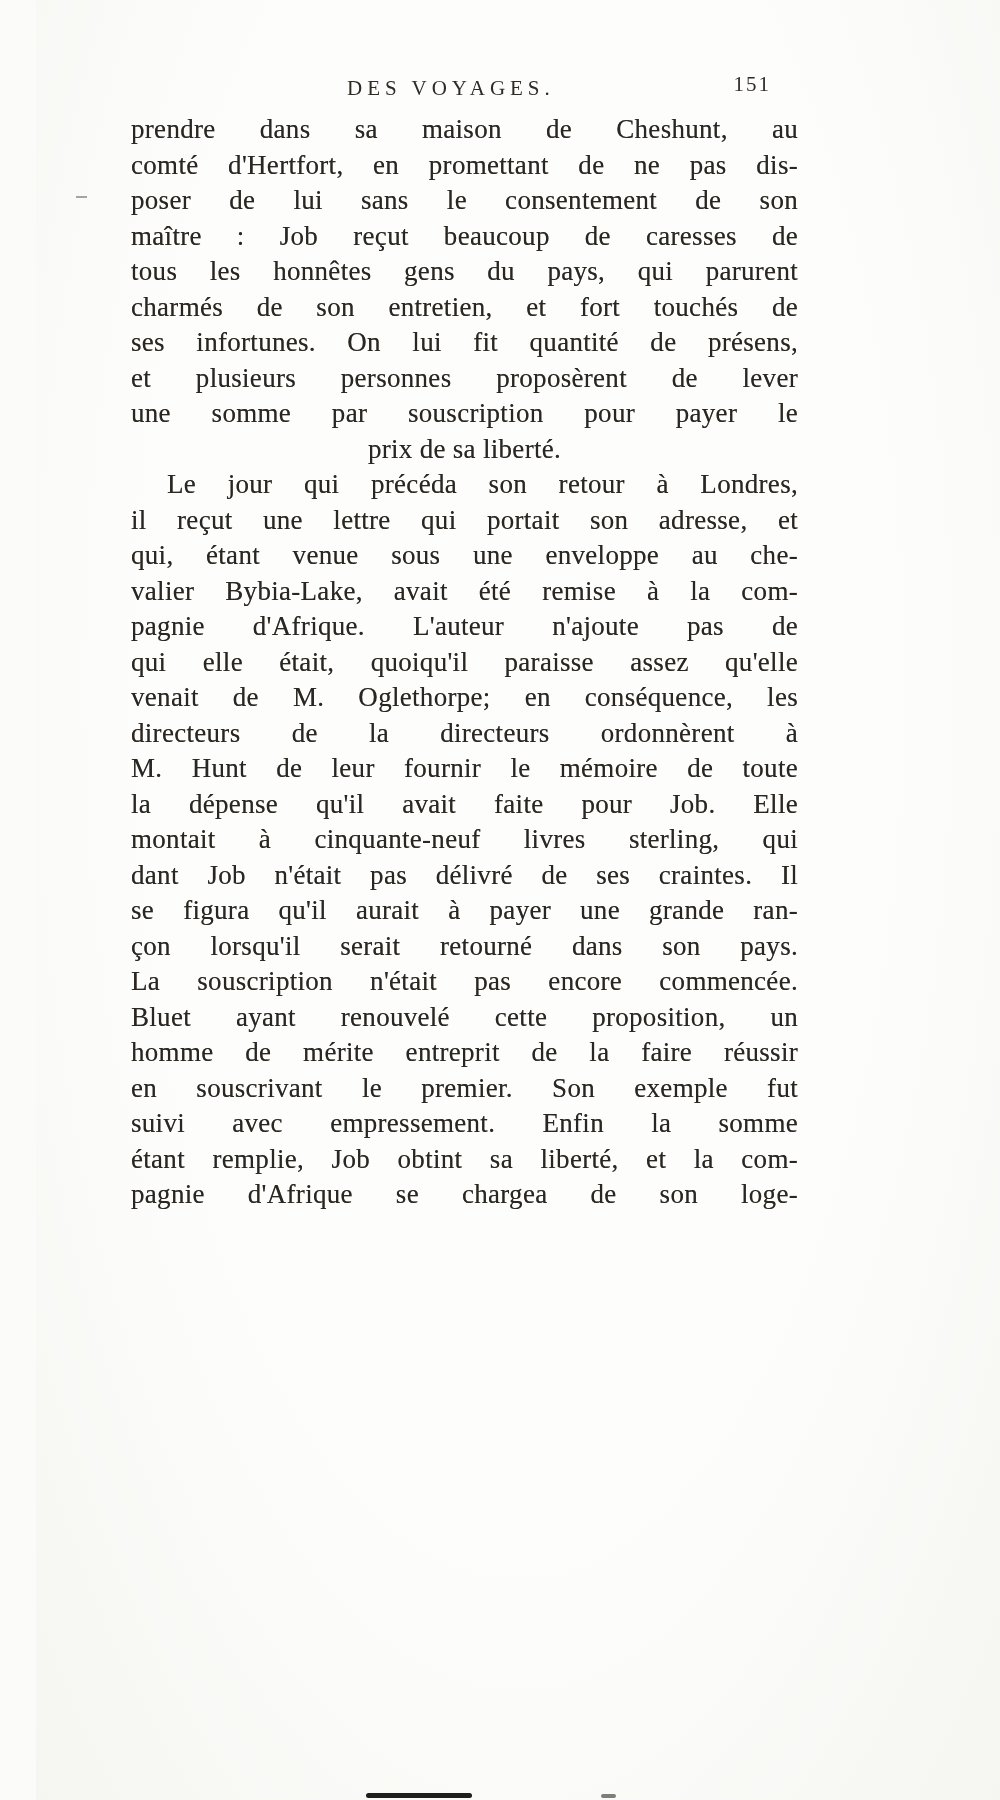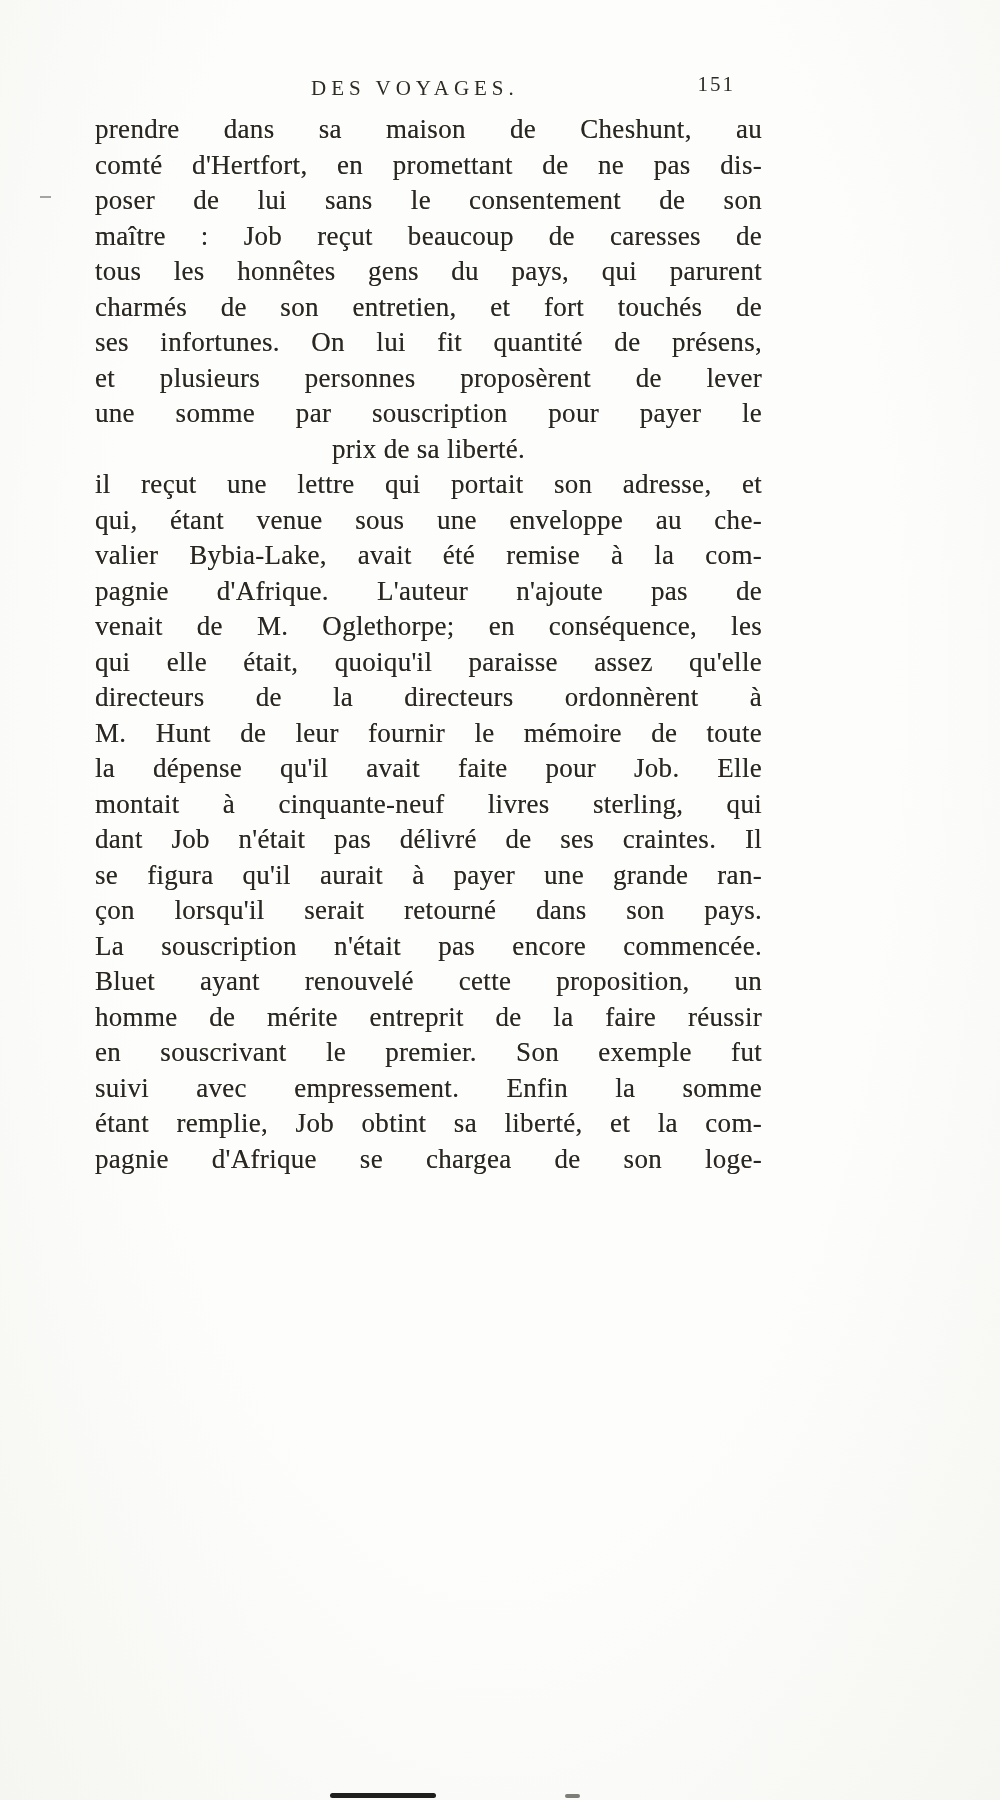--- a/index.html
+++ b/index.html
@@ -12,20 +12,21 @@
     position: relative;
     overflow: hidden;
     background: #fbfbf9;
     font-family: "Liberation Serif", "DejaVu Serif", serif;
     color: #2a2722;
   }
   .page {
     position: absolute;
     inset: 0;
     background: radial-gradient(ellipse at 50% 38%, #fdfdfc 55%, #f5f5f1 100%);
+    margin-left: 36px;
   }
   .header {
     position: absolute;
     left: 95px;
     top: 72px;
     width: 667px;
     height: 36px;
   }
   .running-title {
     position: absolute;
@@ -115,26 +116,27 @@
         <div class="line justify">poser de lui sans le consentement de son</div>
         <div class="line justify">maître : Job reçut beaucoup de caresses de</div>
         <div class="line justify">tous les honnêtes gens du pays, qui parurent</div>
         <div class="line justify">charmés de son entretien, et fort touchés de</div>
         <div class="line justify">ses infortunes. On lui fit quantité de présens,</div>
         <div class="line justify">et plusieurs personnes proposèrent de lever</div>
         <div class="line justify">une somme par souscription pour payer le</div>
         <div class="line">prix de sa liberté.</div>
       </div>
       <div class="paragraph">
+        <div class="line indent justify">Le jour qui précéda son retour à Londres,</div>
         <div class="line justify">il reçut une lettre qui portait son adresse, et</div>
         <div class="line justify">qui, étant venue sous une enveloppe au che-</div>
         <div class="line justify">valier Bybia-Lake, avait été remise à la com-</div>
         <div class="line justify">pagnie d'Afrique. L'auteur n'ajoute pas de</div>
+        <div class="line justify">qui elle était, quoiqu'il paraisse assez qu'elle</div>
         <div class="line justify">venait de M. Oglethorpe; en conséquence, les</div>
-        <div class="line justify">qui elle était, quoiqu'il paraisse assez qu'elle</div>
         <div class="line justify">directeurs de la directeurs ordonnèrent à</div>
         <div class="line justify">M. Hunt de leur fournir le mémoire de toute</div>
         <div class="line justify">la dépense qu'il avait faite pour Job. Elle</div>
         <div class="line justify">montait à cinquante-neuf livres sterling, qui</div>
         <div class="line justify">dant Job n'était pas délivré de ses craintes. Il</div>
         <div class="line justify">se figura qu'il aurait à payer une grande ran-</div>
         <div class="line justify">çon lorsqu'il serait retourné dans son pays.</div>
         <div class="line justify">La souscription n'était pas encore commencée.</div>
         <div class="line justify">Bluet ayant renouvelé cette proposition, un</div>
         <div class="line justify">homme de mérite entreprit de la faire réussir</div>

